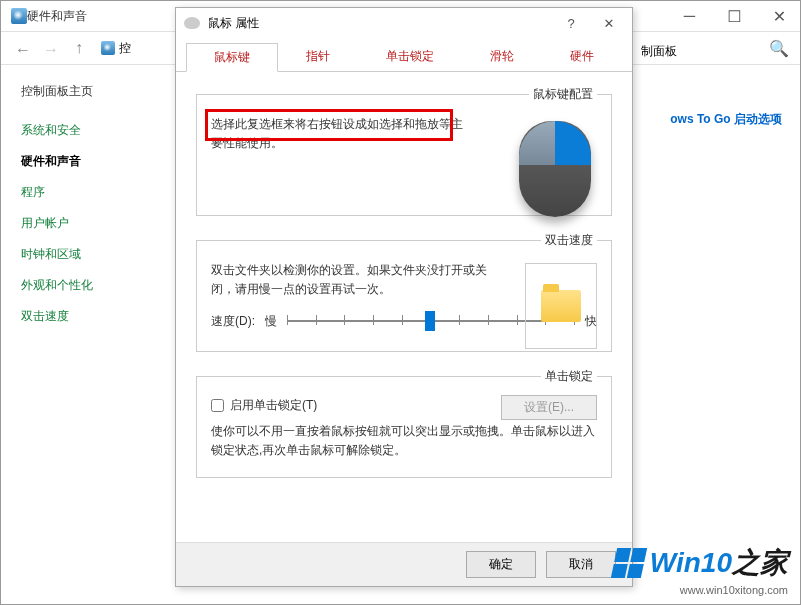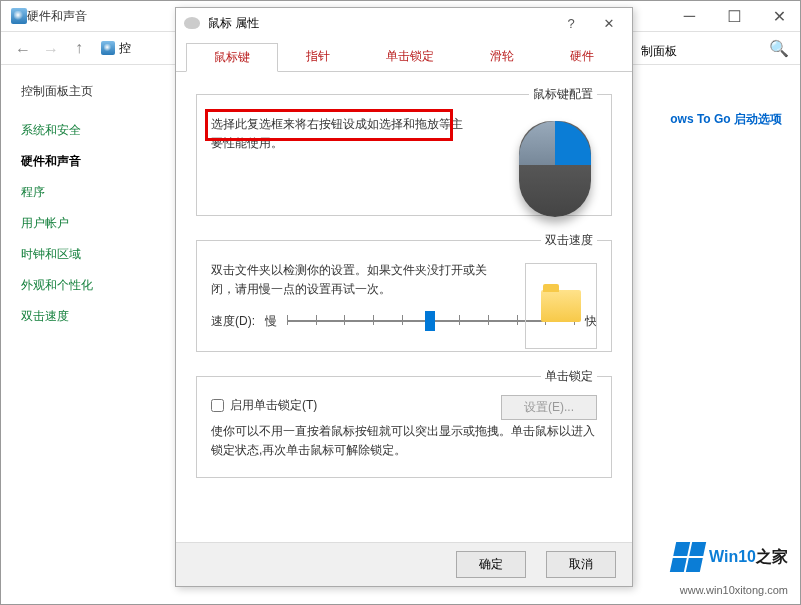--- a/index.html
+++ b/index.html
@@ -58,31 +58,31 @@
 .slider .ticks { position: absolute; top: 6px; left: 0; right: 0; display: flex; justify-content: space-between; }
 .slider .ticks span { width: 1px; height: 10px; background: #888; }
 .slider .thumb { position: absolute; top: 2px; left: 48%; width: 10px; height: 20px; background: #0078d7; }
 
 .folder-box { position: absolute; right: 14px; top: 14px; width: 72px; height: 86px; border: 1px solid #ccc; display: flex; align-items: center; justify-content: center; }
 .folder-icon { width: 40px; height: 32px; background: linear-gradient(#ffe28a,#f7c948); border-radius: 2px; position: relative; }
 .folder-icon::before { content:""; position:absolute; top:-6px; left:2px; width:16px; height:8px; background:#f7c948; border-radius: 2px 2px 0 0; }
 
 .settings-btn { position: absolute; right: 14px; top: 10px; padding: 3px 22px; border: 1px solid #bbb; background: #eee; color: #999; font-size: 12px; }
 
-.dlg-footer { position: absolute; bottom: 0; left: 0; right: 0; height: 44px; background: #f0f0f0; border-top: 1px solid #ddd; display: flex; align-items: center; justify-content: flex-end; padding: 0 16px; gap: 20px; }
+.dlg-footer { position: absolute; bottom: 0; left: 0; right: 0; height: 44px; background: #f0f0f0; border-top: 1px solid #ddd; display: flex; align-items: center; justify-content: flex-end; padding: 0 16px; gap: 10px; }
 .dlg-footer button { padding: 4px 22px; font-size: 12px; border: 1px solid #aaa; background: #e8e8e8; }
 
 
 .watermark { position: absolute; right: 12px; bottom: 8px; text-align: right; }
 .watermark .logo { display: flex; align-items: center; justify-content: flex-end; gap: 6px; }
 .wgrid { width: 30px; height: 30px; display: grid; grid-template-columns: 1fr 1fr; grid-template-rows: 1fr 1fr; gap: 2px; transform: skewX(-12deg); }
 .wgrid div { background: #0b7dd6; }
-.wtxt { font-size: 16px; font-weight: bold; color: #0b7dd6; }
+.wtxt { font-size: 28px; font-weight: bold; color: #0b7dd6; font-style: italic; }
 .wtxt .dark { color: #1a1a1a; }
-.wurl { font-size: 11px; color: #666; margin-top: 12px; }
+.wurl { font-size: 11px; color: #666; margin-top: 2px; }
 
 .cp-icon { width:16px; height:16px; background: linear-gradient(#7fbde9,#2a7ab8); border-radius: 2px; position: relative; }
 .cp-icon::after { content:""; position:absolute; inset:3px; background: radial-gradient(circle at 40% 40%, #fff, transparent 60%); border-radius:2px; }
 </style>
 </head>
 <body>
 
 <div class="cp-window">
   <div class="cp-titlebar">
     <div class="cp-icon"></div>

